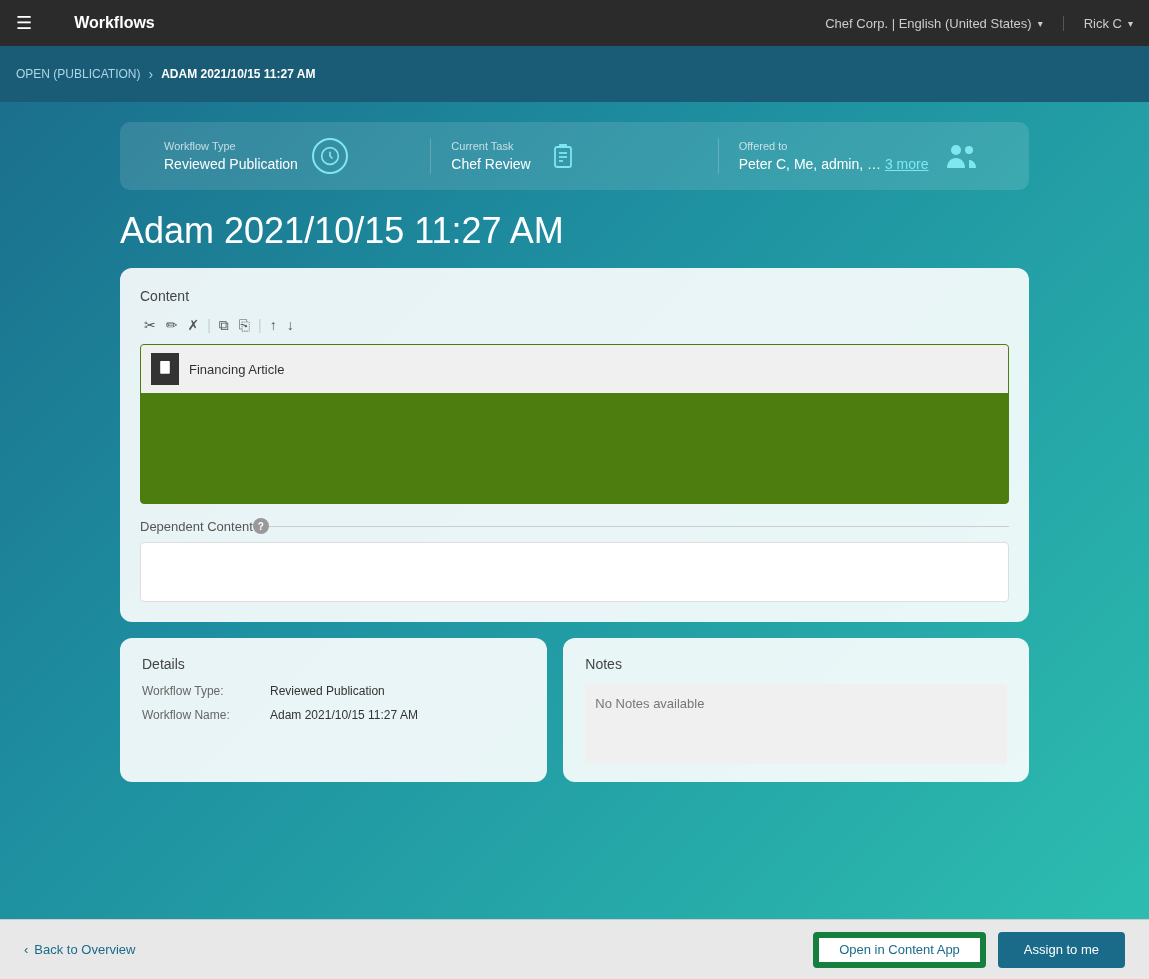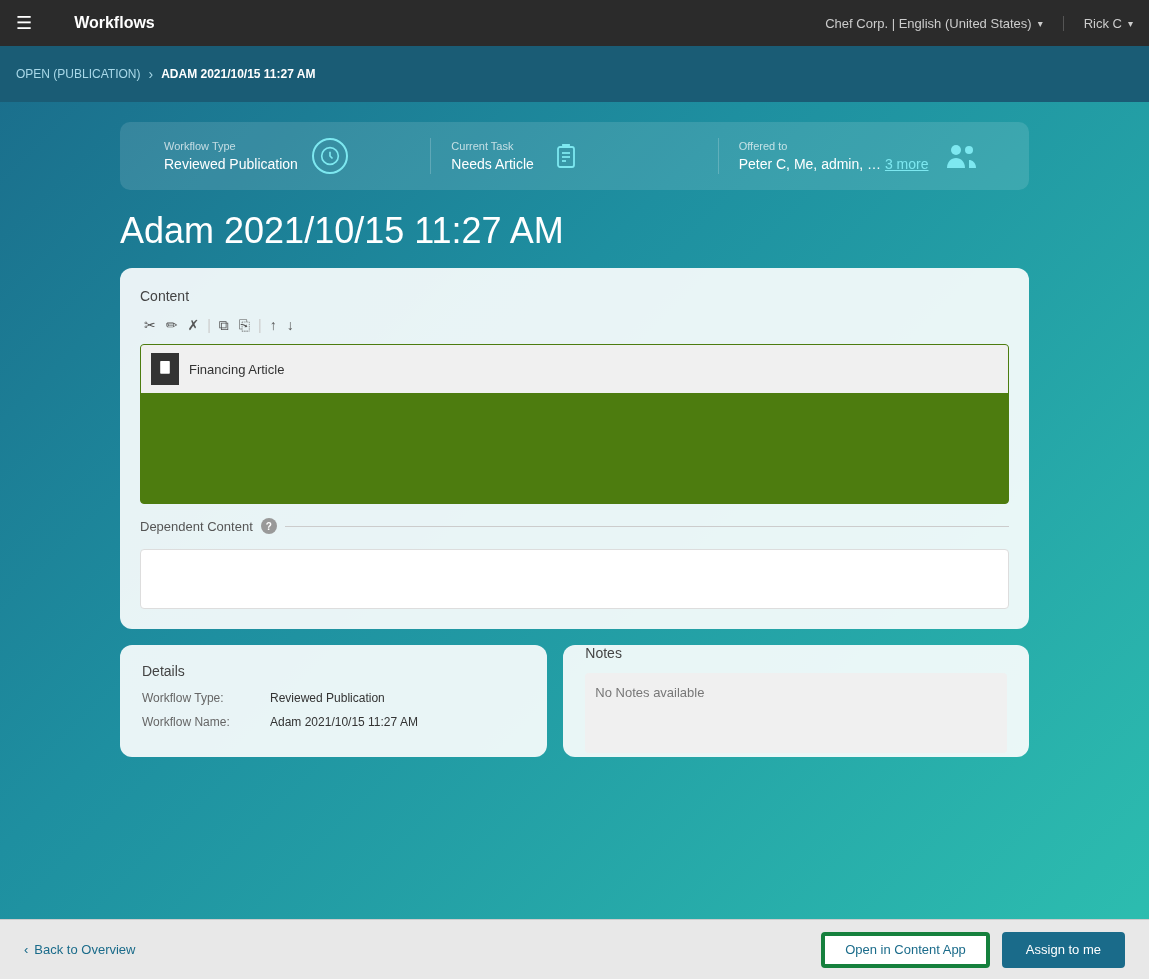--- a/index.html
+++ b/index.html
@@ -211,23 +211,23 @@
     }
     .content-item-name {
       font-size: 13px;
       color: #333;
     }
 
     
     .dependent-content-label {
       display: flex;
       align-items: center;
-      gap: 8px;
+      gap: 0;
       margin-top: 14px;
-      margin-bottom: 15px;
+      margin-bottom: 8px;
     }
     .dependent-label-text {
       font-size: 13px;
       color: #555;
     }
     .help-icon {
       display: inline-flex;
       align-items: center;
       justify-content: center;
       width: 16px;
@@ -281,21 +281,21 @@
     }
     .details-val {
       font-size: 12px;
       color: #333;
     }
 
     
     .notes-panel {
       background: rgba(255,255,255,0.9);
       border-radius: 12px;
-      padding: 0 22px;
+      padding: 18px 22px;
       flex: 1.1;
     }
     .notes-area {
       margin-top: 10px;
       background: #f0f0f0;
       border-radius: 4px;
       min-height: 80px;
       padding: 10px;
     }
     .notes-empty {
@@ -327,21 +327,21 @@
       display: flex;
       gap: 12px;
     }
     .footer-btn {
       height: 36px;
       padding: 0 20px;
       border-radius: 4px;
       font-size: 13px;
       font-weight: 500;
       cursor: pointer;
-      border: 4px solid #15803d;
+      border: 6px solid #15803d;
       background: #fff;
       color: #1a6b8a;
     }
     .footer-btn.primary {
       background: #1a6b8a;
       color: #fff;
       border-color: #1a6b8a;
     }
 
     
@@ -413,21 +413,21 @@
       <div class="wf-circle-icon">
         <svg width="20" height="20" viewBox="0 0 24 24" fill="none" stroke="#7de8f0" stroke-width="2">
           <path d="M12 2C6.5 2 2 6.5 2 12s4.5 10 10 10 10-4.5 10-10S17.5 2 12 2z"></path>
           <path d="M12 7v5l3 3"></path>
         </svg>
       </div>
     </div>
     <div class="wf-section">
       <div class="wf-section-text">
         <div class="wf-label">Current Task</div>
-        <div class="wf-value">Needs Article</div>
+        <div class="wf-value">Chef Review</div>
       </div>
       <div class="wf-clipboard-icon">
         <svg width="22" height="26" viewBox="0 0 22 26" fill="none" stroke="#7de8f0" stroke-width="1.8">
           <rect x="3" y="4" width="16" height="20" rx="2"></rect>
           <path d="M8 4V2h6v2"></path>
           <line x1="7" y1="10" x2="15" y2="10"></line>
           <line x1="7" y1="14" x2="15" y2="14"></line>
           <line x1="7" y1="18" x2="11" y2="18"></line>
         </svg>
       </div>

